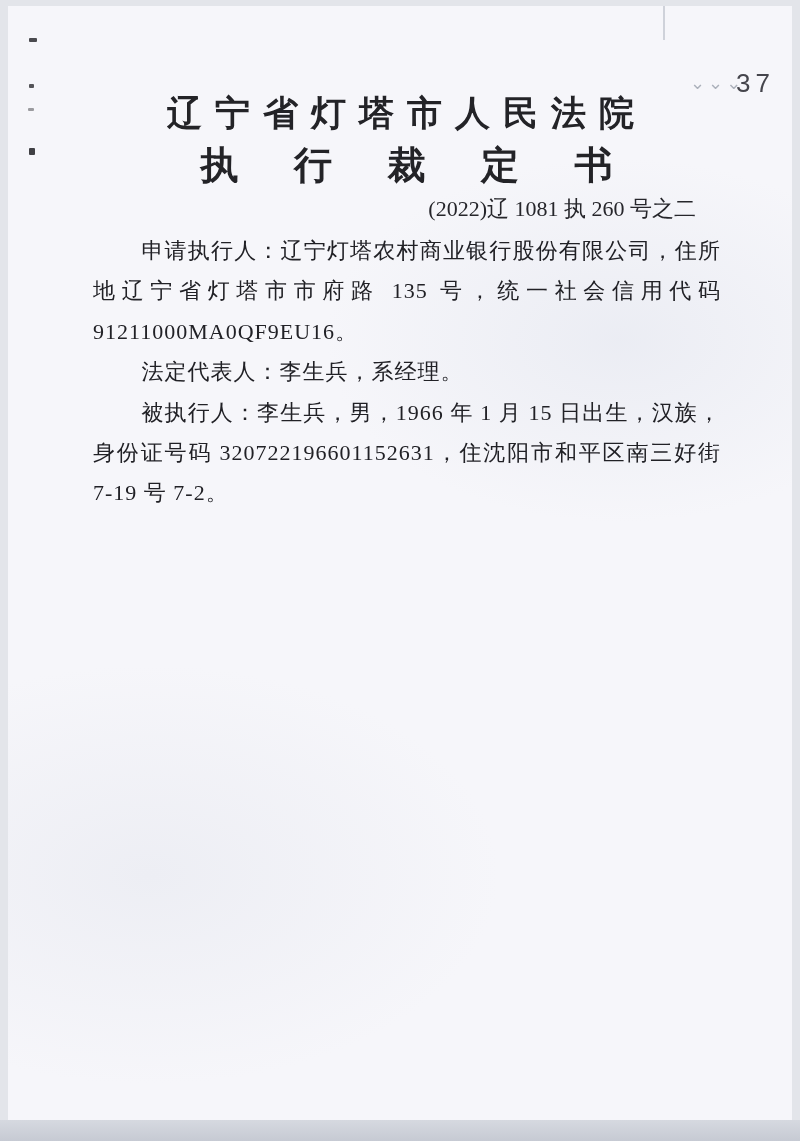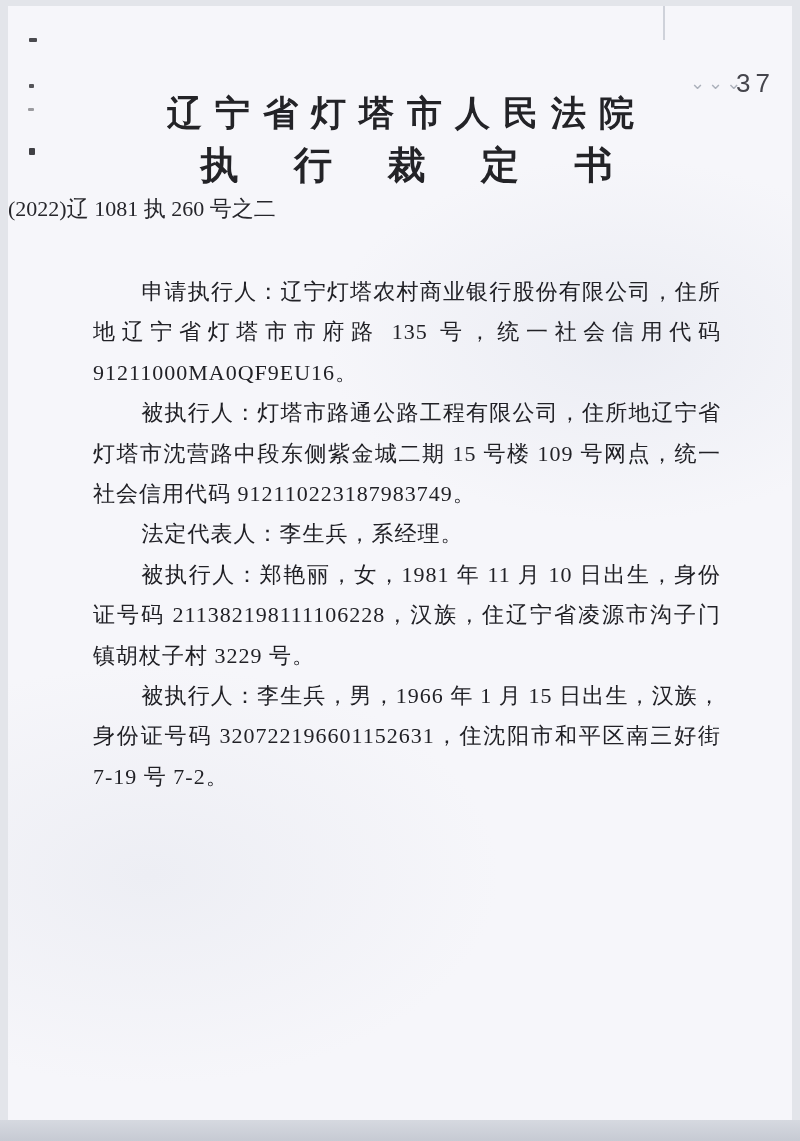--- a/index.html
+++ b/index.html
@@ -96,31 +96,31 @@
     font-weight: bold;
     letter-spacing: 23px;
     white-space: nowrap;
   }
 
   .case-number {
     position: absolute;
     top: 188px;
     left: 0;
     width: 100%;
+    text-align: right;
     padding-right: 96px;
     font-size: 22px;
     color: #26262b;
   }
 
   .doc-body {
     position: absolute;
     top: 225px;
     left: 85px;
     width: 628px;
-    margin-top: 41px;
   }
 
   .doc-body p {
     font-size: 22px;
     line-height: 40.4px;
     letter-spacing: 1px;
     text-align: justify;
     text-justify: inter-character;
     text-indent: 2.2em;
     color: #212126;
@@ -143,21 +143,19 @@
   <span class="page-number">37</span>
 
   <div class="court-name">辽宁省灯塔市人民法院</div>
 
   <div class="doc-type">执 行 裁 定 书</div>
 
   <div class="case-number">(2022)辽 1081 执 260 号之二</div>
 
   <div class="doc-body">
     <p>申请执行人：辽宁灯塔农村商业银行股份有限公司，住所地辽宁省灯塔市市府路 135 号，统一社会信用代码 91211000MA0QF9EU16。</p>
-    <p>被执行人：灯塔市路通公路工程有限公司，住所地辽宁省灯塔市沈营路中段东侧紫金城二期 15 号楼 109 号网点，统一社会信用代码 912110223187983749。</p>
     <p>法定代表人：李生兵，系经理。</p>
-    <p>被执行人：郑艳丽，女，1981 年 11 月 10 日出生，身份证号码 211382198111106228，汉族，住辽宁省凌源市沟子门镇胡杖子村 3229 号。</p>
     <p>被执行人：李生兵，男，1966 年 1 月 15 日出生，汉族，身份证号码 320722196601152631，住沈阳市和平区南三好街 7-19 号 7-2。</p>
   </div>
 
 </div>
 
 <div class="bottom-edge"></div>
 
 </body></html>

